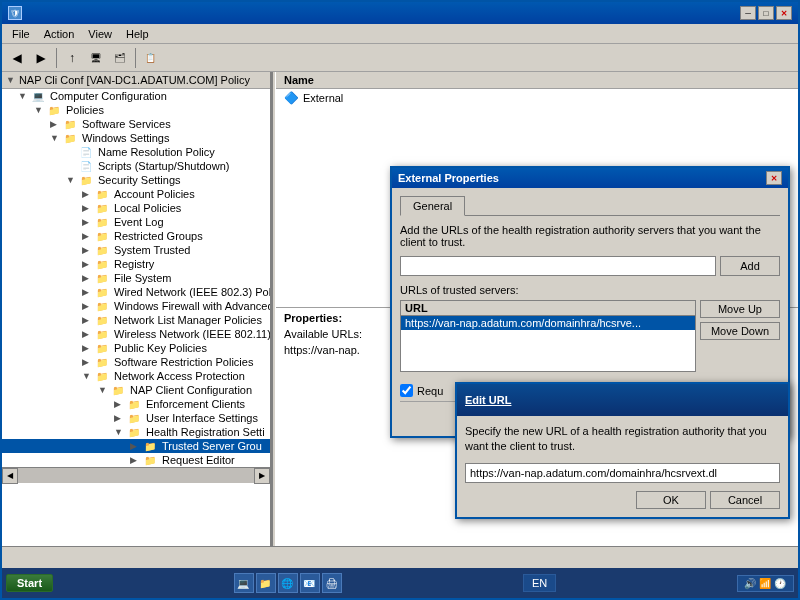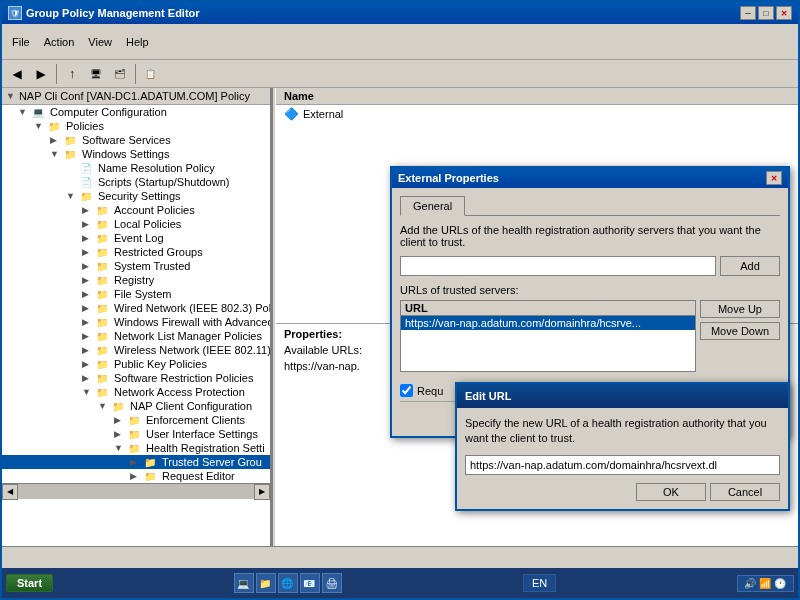--- a/index.html
+++ b/index.html
@@ -75,21 +75,21 @@
     }
     .title-btn.close { color: #cc0000; }
 
     
     .menu-bar {
       background: #d4d0c8;
       border-bottom: 1px solid #a0a0a0;
       padding: 2px 4px;
       display: flex;
       gap: 2px;
-      height: 36px;
+      height: 20px;
       align-items: center;
     }
 
     .menu-item {
       padding: 1px 6px;
       cursor: pointer;
       font-size: 11px;
     }
 
     
@@ -391,23 +391,24 @@
       pointer-events: all;
       z-index: 20;
     }
 
     .edit-url-title {
       background: linear-gradient(to bottom, #0a4a90, #0a3070);
       color: white;
       padding: 3px 8px;
       font-size: 11px;
       font-weight: bold;
-      height: 24px;
-      display: flex;
-      align-items: center;
+      height: 32px;
+      display: flex;
+      align-items: center;
+      text-decoration: underline;
     }
 
     .edit-url-body {
       padding: 8px;
       border-radius: 15px;
     }
 
     .edit-url-desc {
       font-size: 11px;
       margin-bottom: 8px;
@@ -469,21 +470,20 @@
     }
   </style>
 </head>
 <body>
 
 <div class="main-window">
 
   <div class="title-bar">
     <div class="title-bar-left">
       <div class="title-icon">🛡</div>
-      <span class="title-bar-text">Group Policy Management Editor</span>
     </div>
     <div class="title-bar-controls">
       <div class="title-btn">─</div>
       <div class="title-btn">□</div>
       <div class="title-btn close">✕</div>
     </div>
   </div>
 
   <div class="menu-bar">
     <span class="menu-item">File</span>

